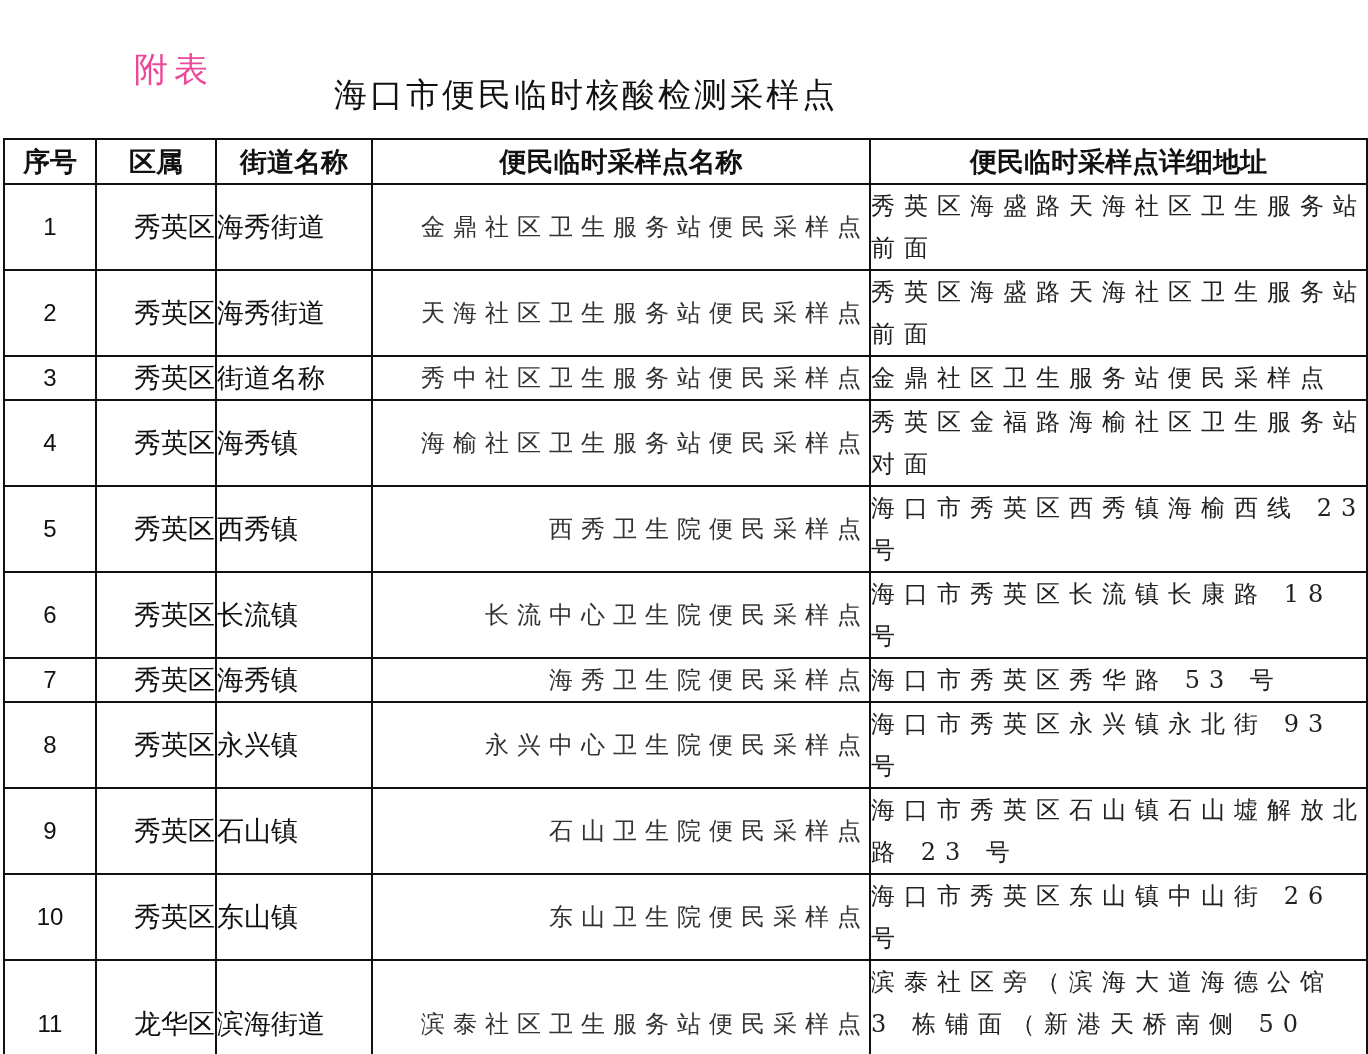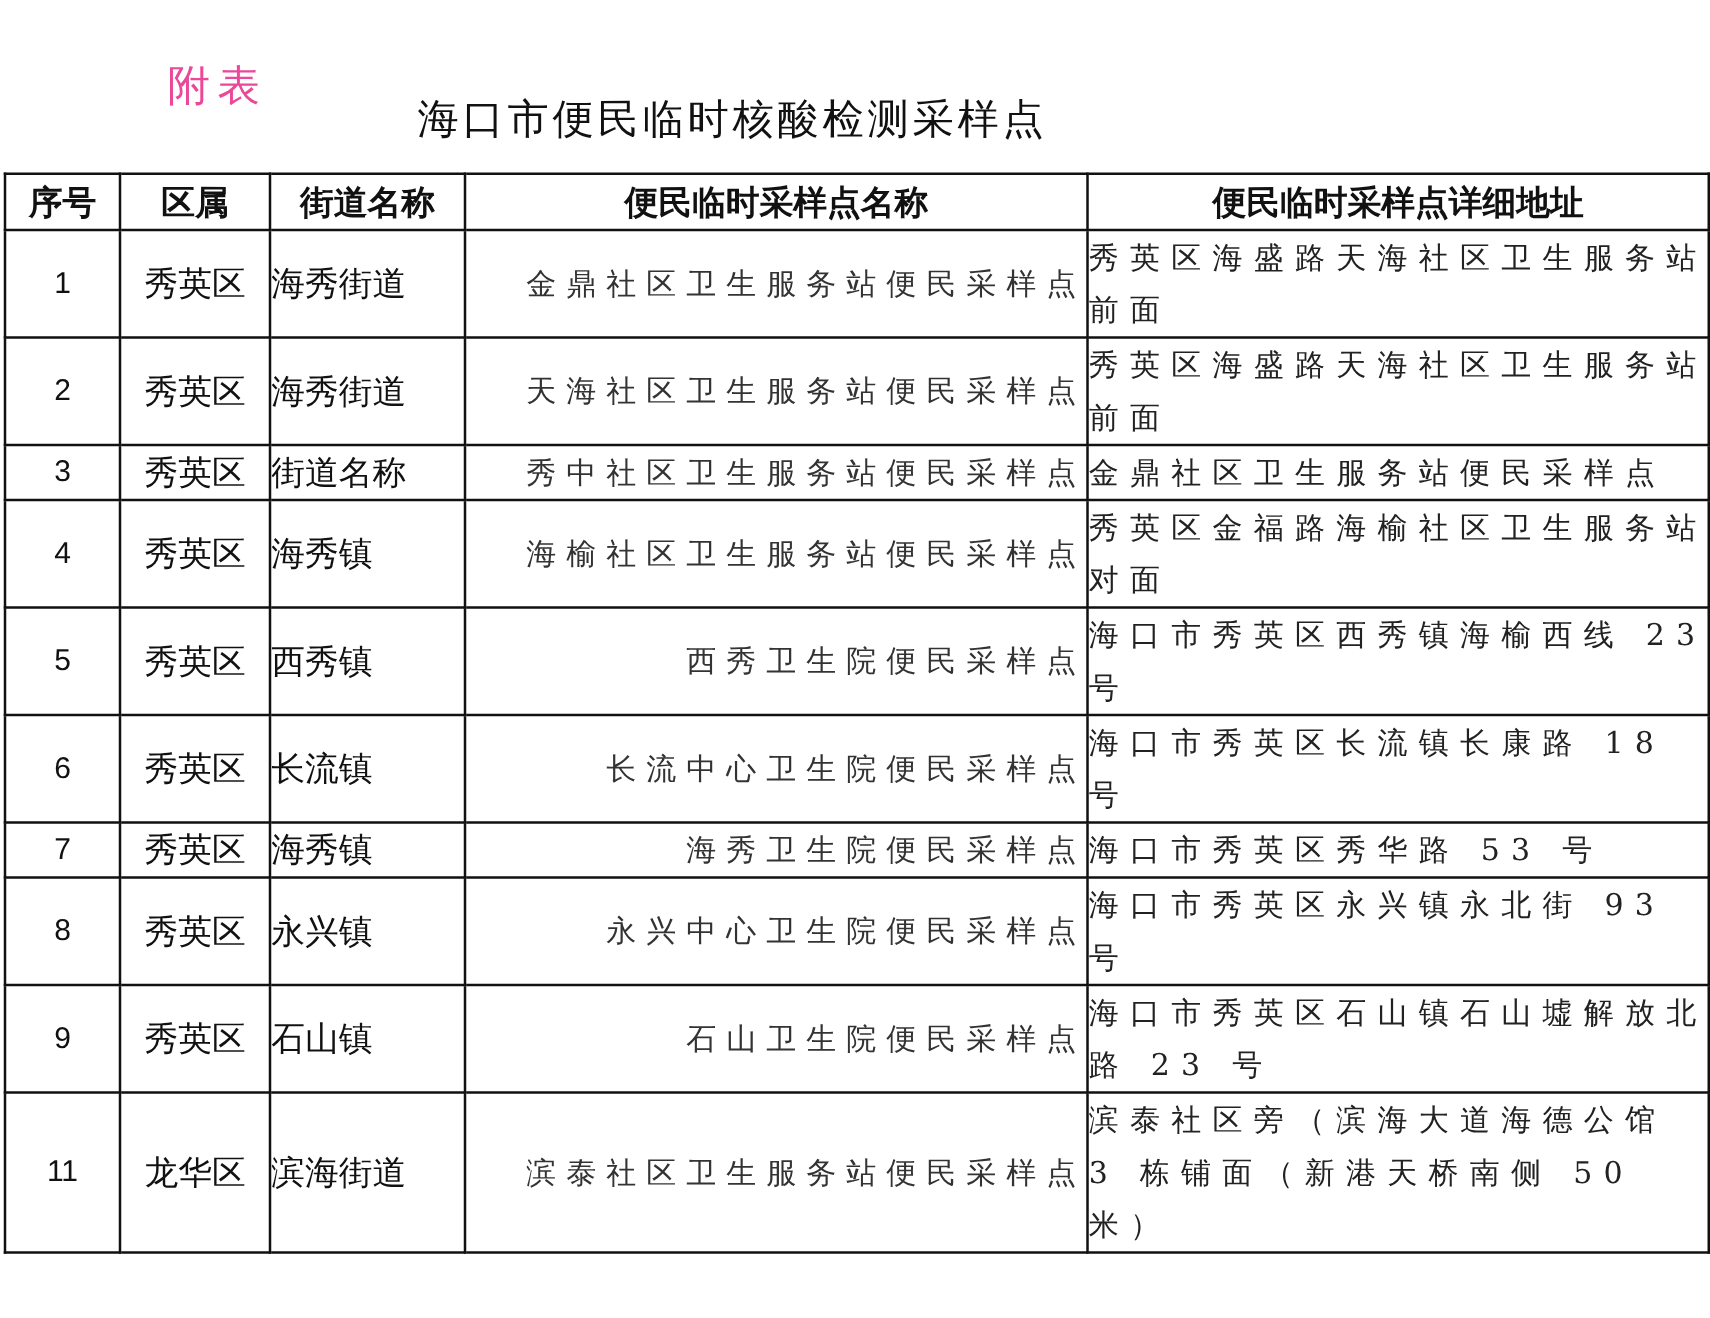--- a/index.html
+++ b/index.html
@@ -85,21 +85,21 @@
       font-size: 24px;
       letter-spacing: 9px;
       color: #222;
       padding-left: 14px;
       padding-right: 6px;
       font-family: "DejaVu Serif", "Liberation Serif", serif;
       line-height: 42px;
       vertical-align: top;
       word-break: break-all;
     }
-    td.c-dist { text-align: center; }
+    td.c-dist { text-align: right; }
   </style>
 </head>
 <body>
 
 <div class="appendix-label">附表</div>
 <div class="doc-title">海口市便民临时核酸检测采样点</div>
 
 <table class="sites">
   <colgroup>
     <col style="width:92px">
@@ -174,20 +174,27 @@
       <td class="c-name">永兴中心卫生院便民采样点</td>
       <td class="c-addr" style="vertical-align:middle">海口市秀英区永兴镇永北街 93 号</td>
     </tr>
     <tr style="height:84px">
       <td class="c-num">9</td>
       <td class="c-dist">秀英区</td>
       <td class="c-street">石山镇</td>
       <td class="c-name">石山卫生院便民采样点</td>
       <td class="c-addr">海口市秀英区石山镇石山墟解放北路 23 号</td>
     </tr>
+    <tr style="height:45px">
+      <td class="c-num">10</td>
+      <td class="c-dist">秀英区</td>
+      <td class="c-street">东山镇</td>
+      <td class="c-name">东山卫生院便民采样点</td>
+      <td class="c-addr">海口市秀英区东山镇中山街 26 号</td>
+    </tr>
     <tr style="height:84px">
       <td class="c-num">11</td>
       <td class="c-dist">龙华区</td>
       <td class="c-street">滨海街道</td>
       <td class="c-name">滨泰社区卫生服务站便民采样点</td>
       <td class="c-addr">滨泰社区旁（滨海大道海德公馆 3 栋铺面（新港天桥南侧 50 米）</td>
     </tr>
 
   </tbody>
 </table>

